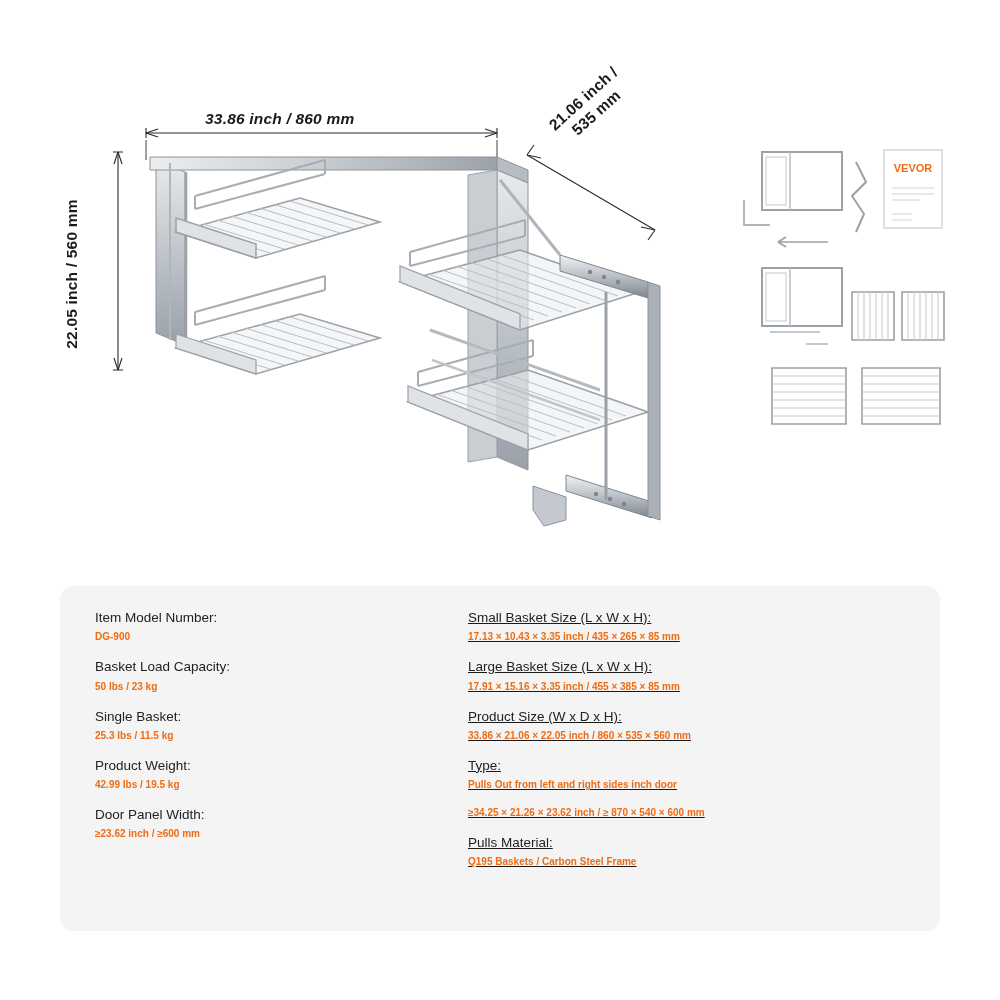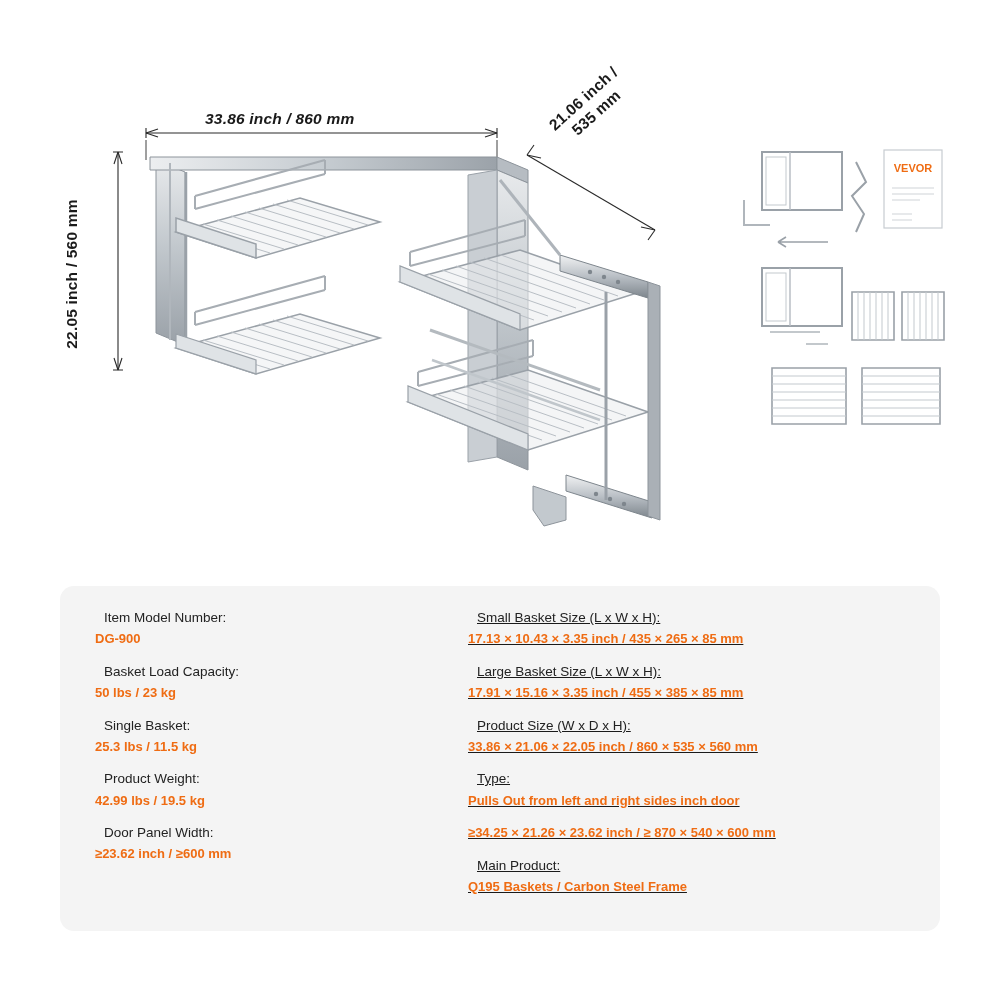--- a/index.html
+++ b/index.html
@@ -86,24 +86,23 @@
     padding-left: 18px;
     text-decoration: underline;
   }
   .spec-item {
     margin-bottom: 13px;
   }
   .spec-label {
     font-size: 13.5px;
     color: #222;
     line-height: 1.5;
-    margin-left: 9px;
   }
   .spec-value {
-    font-size: 13px;
+    font-size: 10px;
     font-weight: bold;
     color: #ef6c13;
     line-height: 1.5;
     margin-top: 1px;
   }
 </style>
 </head>
 <body>
 
 <div class="diagram">
@@ -379,19 +378,19 @@
       <div class="spec-item">
         <div class="spec-label">Type:</div>
         <div class="spec-value">Pulls Out from left and right sides inch door</div>
       </div>
 
       <div class="spec-item">
         <div class="spec-value">≥34.25 × 21.26 × 23.62 inch / ≥ 870 × 540 × 600 mm</div>
       </div>
 
       <div class="spec-item">
-        <div class="spec-label">Main Product:</div>
+        <div class="spec-label">Pulls Material:</div>
         <div class="spec-value">Q195 Baskets / Carbon Steel Frame</div>
       </div>
 
     </div>
   </div>
 </div>
 
 </body></html>

